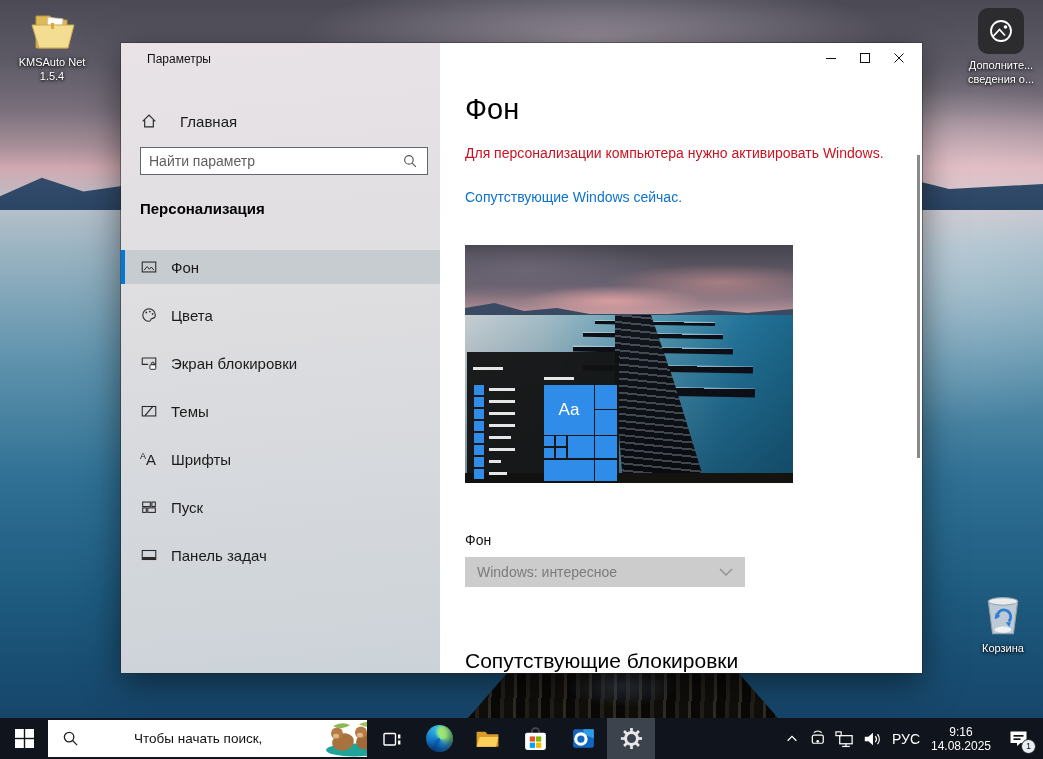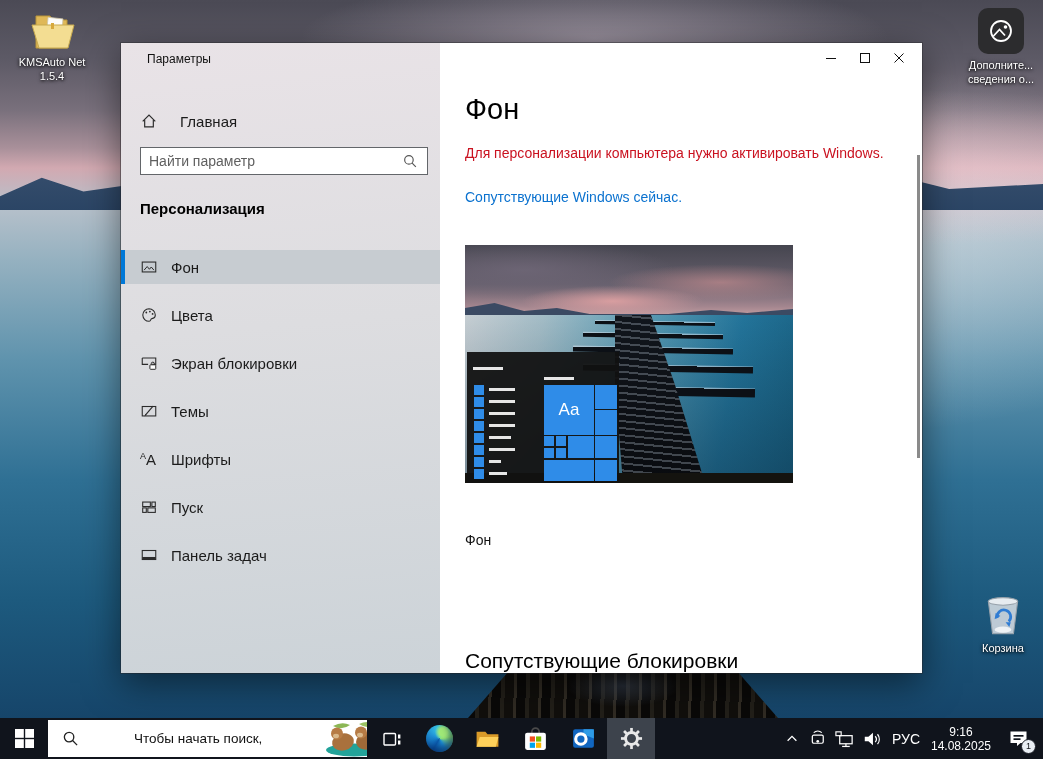--- a/index.html
+++ b/index.html
@@ -305,20 +305,26 @@
         <div class="tile" style="left:77px;top:96px;width:10px;height:10px;"></div>
         <div class="tile" style="left:89px;top:96px;width:10px;height:10px;"></div>
         <div class="tile" style="left:101px;top:84px;width:26px;height:22px;"></div>
         <div class="tile" style="left:128px;top:84px;width:22px;height:22px;"></div>
         <div class="tile" style="left:77px;top:108px;width:50px;height:21px;"></div>
         <div class="tile" style="left:128px;top:108px;width:22px;height:21px;"></div>
       </div>
     </div>
 
     <div id="dd-label">Фон</div>
+    <div id="dropdown">
+      <span class="val">Windows: интересное</span>
+      <svg width="14" height="8" viewBox="0 0 14 8">
+        <path d="M1 1 L7 7 L13 1" fill="none" stroke="#8f8f8f" stroke-width="1.4"></path>
+      </svg>
+    </div>
 
     <div id="related">Сопутствующие блокировки</div>
     <div id="scroll-thumb"></div>
   </div>
 </div>
 
 <div id="taskbar">
   <div class="tb-btn">
     <svg width="19" height="19" viewBox="0 0 19 19">
       <g fill="#fff">

